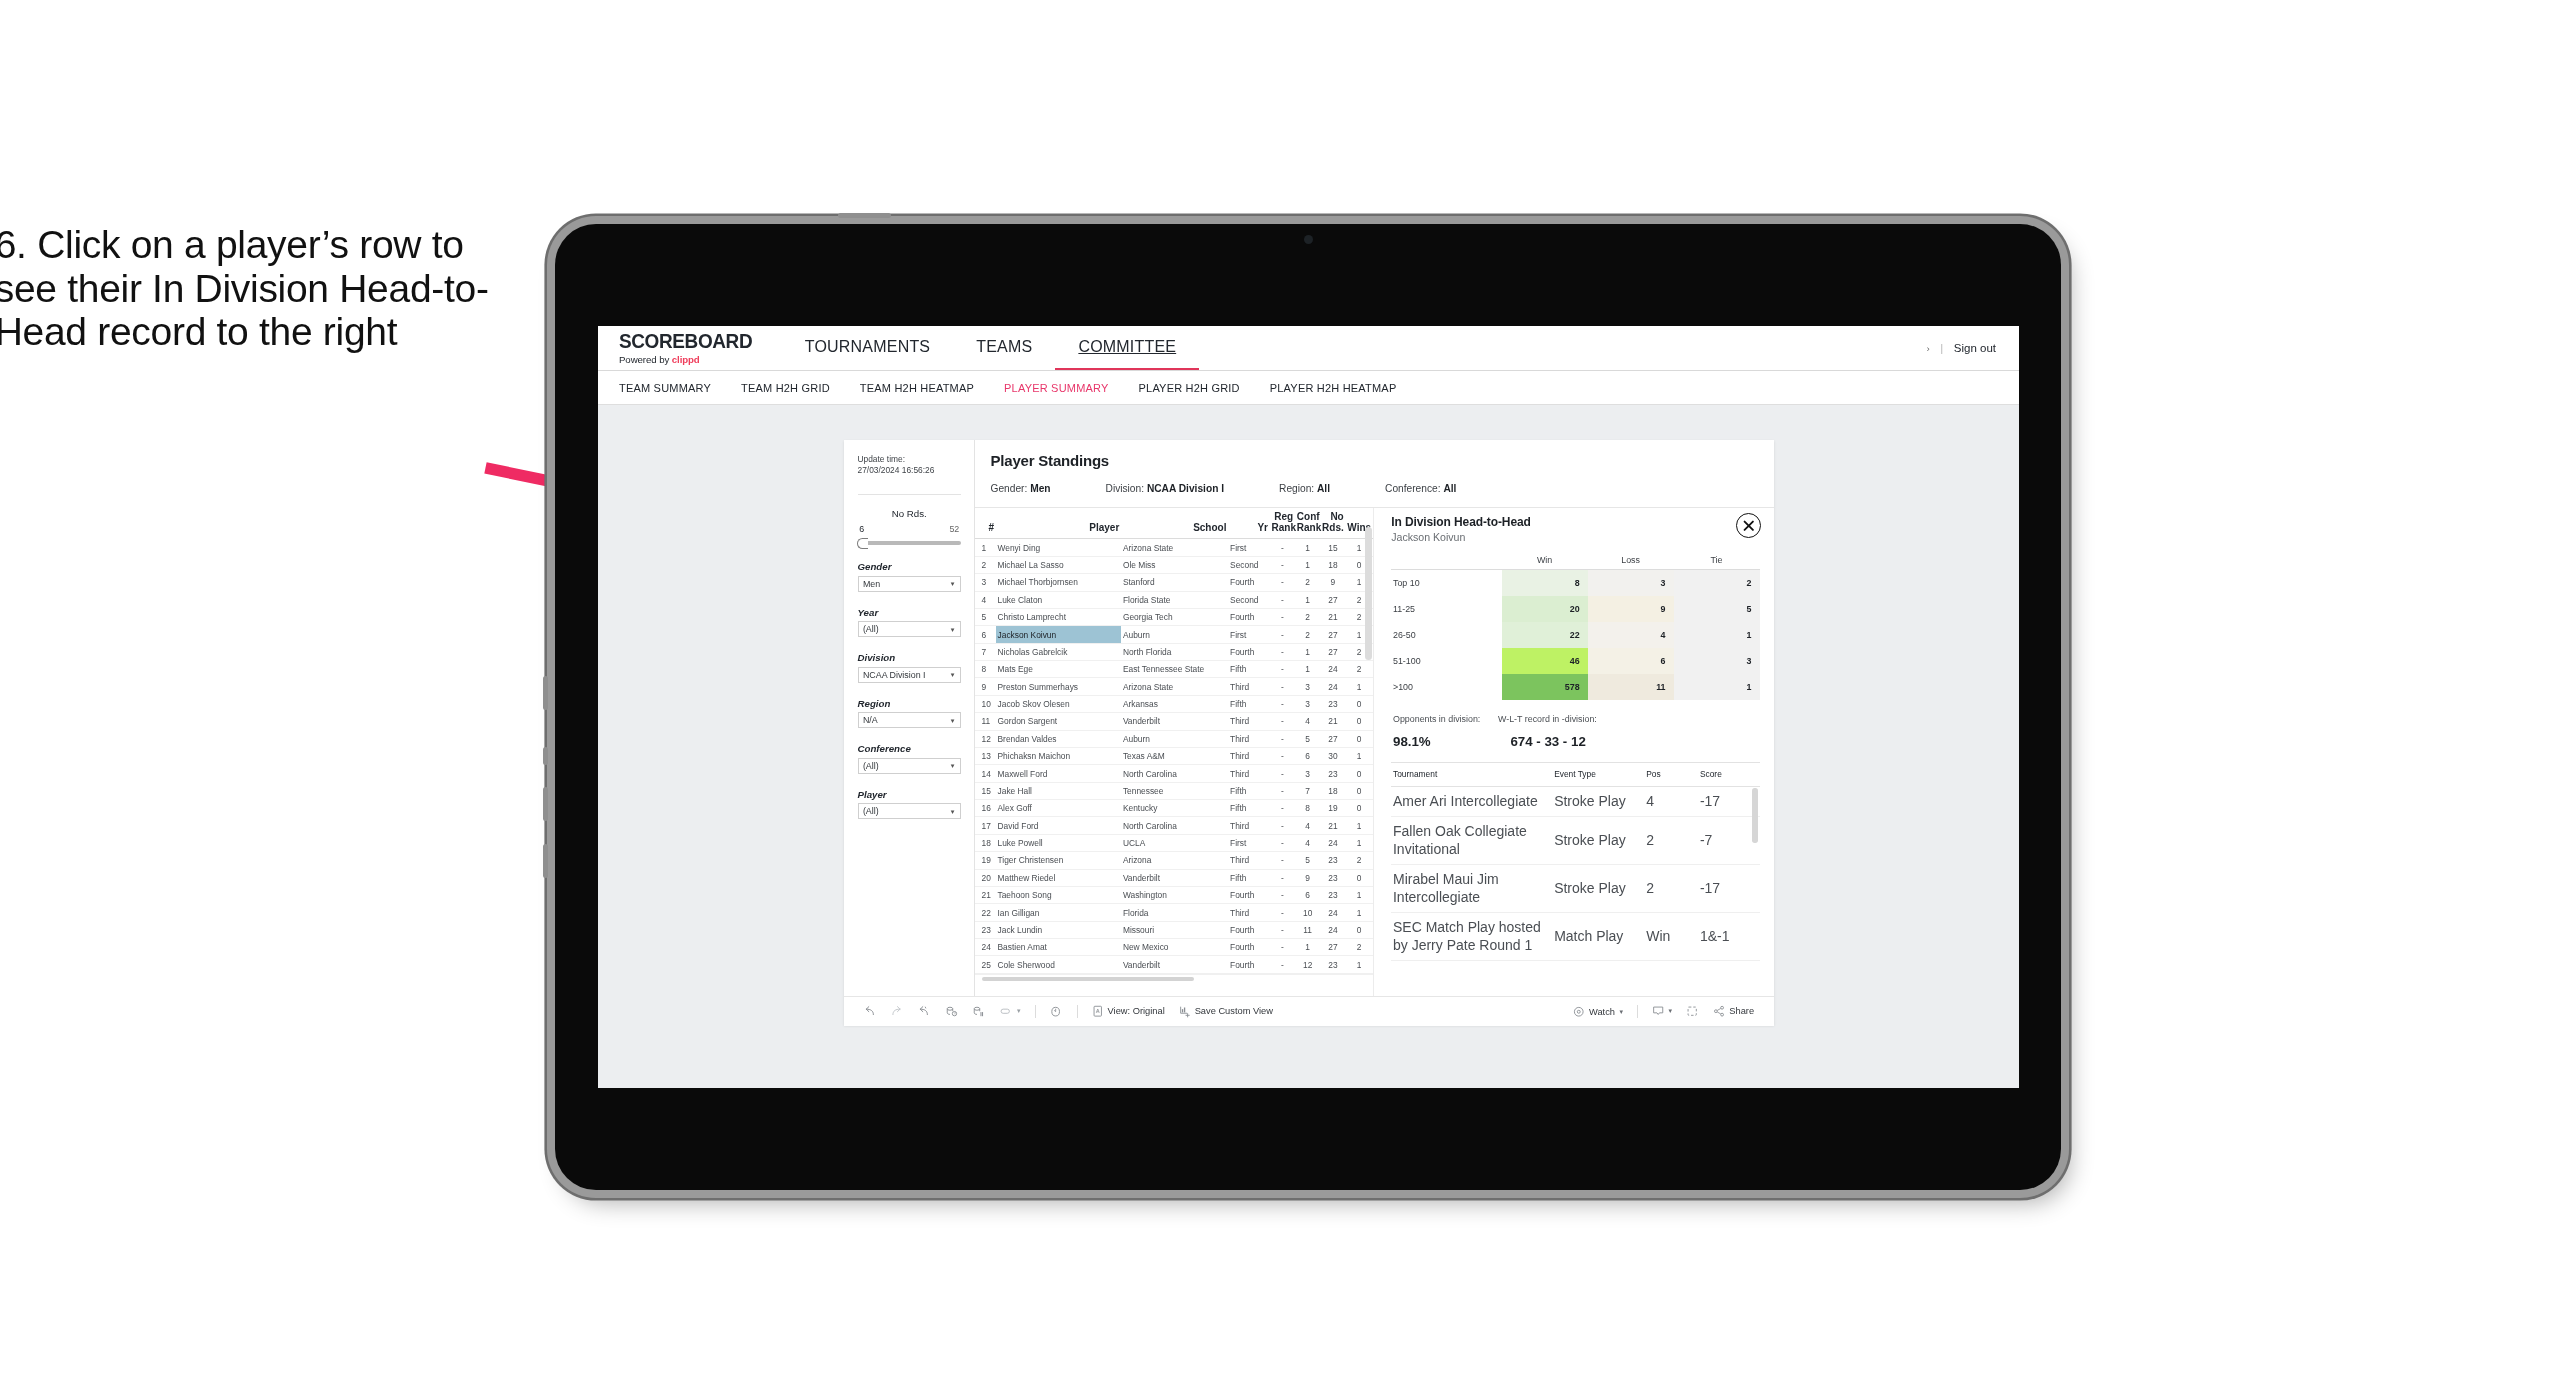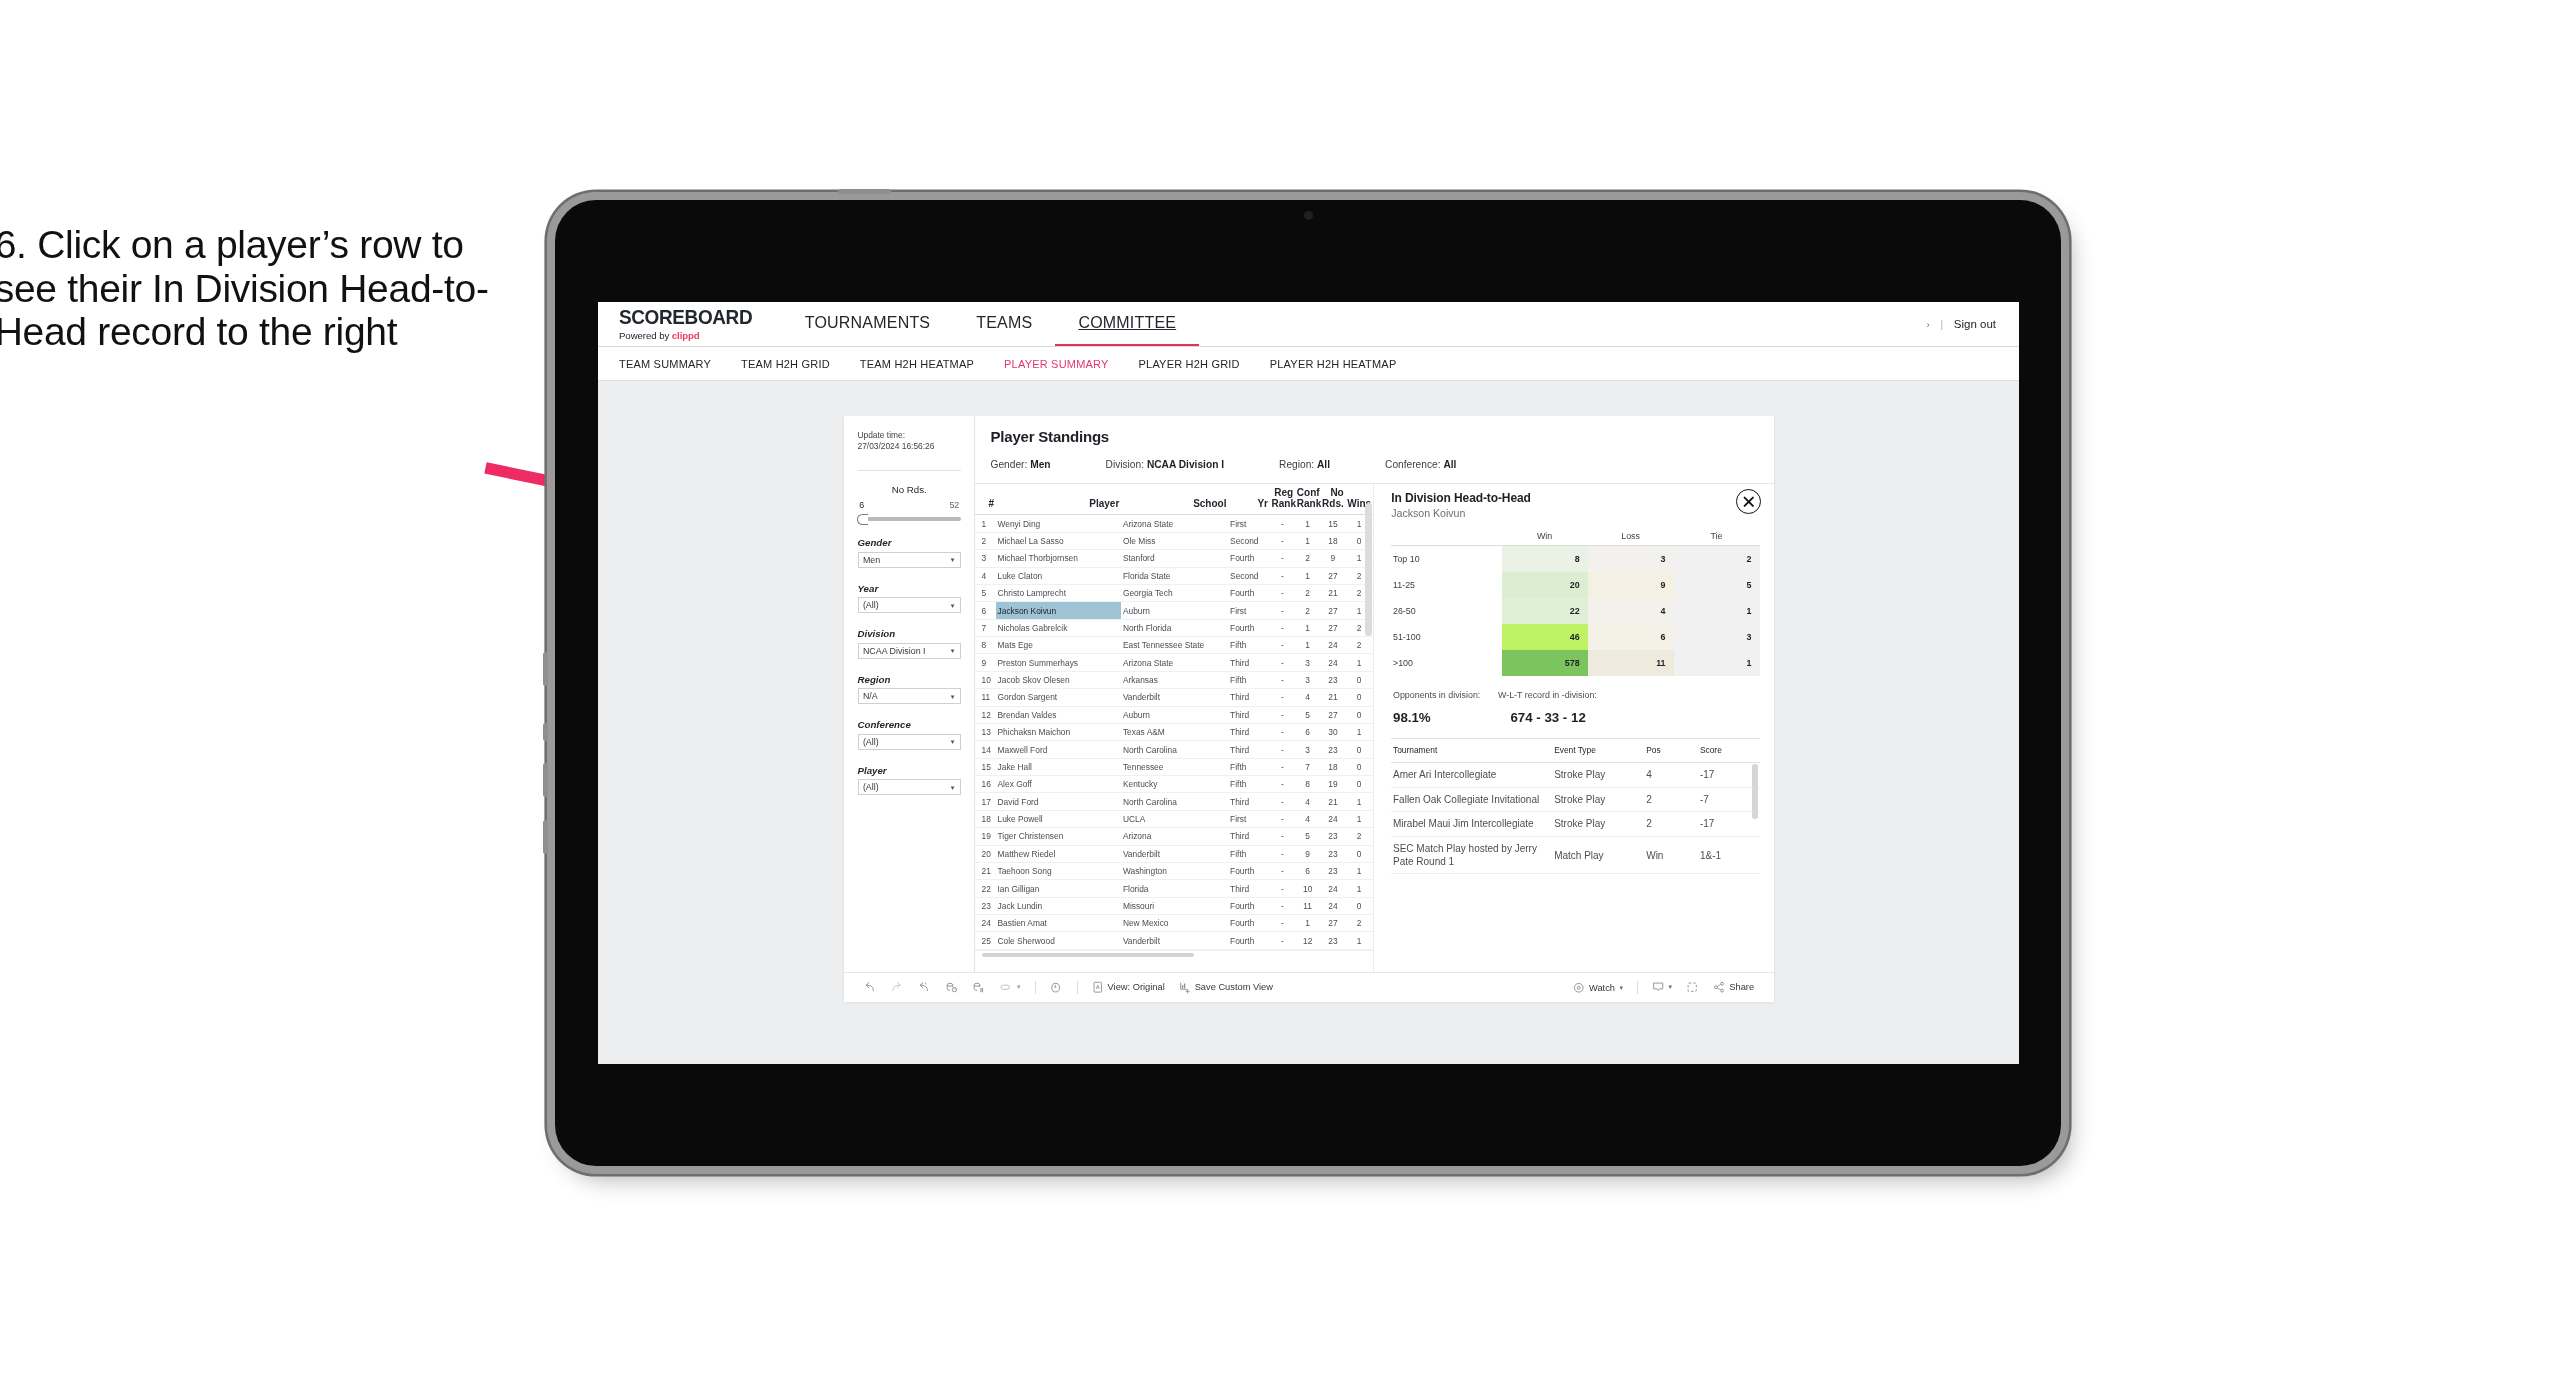--- a/index.html
+++ b/index.html
@@ -15,21 +15,21 @@
   .instruction {
     position: absolute; left: -5.3px; top: 223px; width: 531px;
     font-size: 39px; line-height: 1.12;
     color: #111111; letter-spacing: -0.3px;
     font-family: "Liberation Sans", sans-serif;
   }
   .arrow { position: absolute; left: 478px; top: 452px; width: 638px; height: 177px; pointer-events: none; }
 
   
   .device {
-    position: absolute; left: 555px; top: 200px;
+    position: absolute; left: 555px; top: 224px;
     width: 1506px; height: 966px;
     background: #0a0a0a;
     border-radius: 41px;
     box-shadow: 0 0 0 8px #9a9a9a, 0 0 0 10.6px #6e6e6e, 8.9px 12.4px 23px rgba(0,0,0,0.30);
   }
   .device .cam { position:absolute; left:50%; top:10.6px; width:9.7px; height:9.7px; margin-left:-4.4px; border-radius:50%; background:#1d2226; }
   .btn-side { position:absolute; left:-12.4px; background:#8f8f8f; width:5.3px; border-radius:2.7px; }
   .btn-side.b1 { top:452px; height:34px; }
   .btn-side.b2 { top:523px; height:17.7px; }
   .btn-side.b3 { top:563px; height:34px; }
@@ -178,21 +178,21 @@
   .stat.s2 { }
   .stat.s2 .val { padding-left: 12.4px; }
 
   .tourn-wrap { margin-top: 12.4px; border-top:0.9px solid #e2e2e2; position:relative; flex:1; min-height:0;}
   table.tourn { width:100%; border-collapse:collapse; table-layout:fixed; }
   table.tourn th {
     font-size:8.4px; color:#22272e; font-weight:400; text-align:left;
     padding: 6.2px 1.8px 7px 1.8px; border-bottom:0.9px solid #e2e2e2;
   }
   table.tourn td {
-    font-size: 10px; color:#4a4e53; padding: 5.3px 1.8px; line-height:1.3;
+    font-size: 14px; color:#4a4e53; padding: 5.3px 1.8px; line-height:1.3;
     border-bottom:0.9px solid #efefef;
   }
   .tc-name { width: 42%; }
   .tc-type { width: 24%; }
   .tc-pos  { width: 14%; }
   .tc-score{ width: 16%; }
   .tourn-scroll { position:absolute; right:1.8px; top: 25px; width:5.3px; height: 55px; background:#d6d6d6; border-radius:2.7px; }
 
   
   .toolbar {

